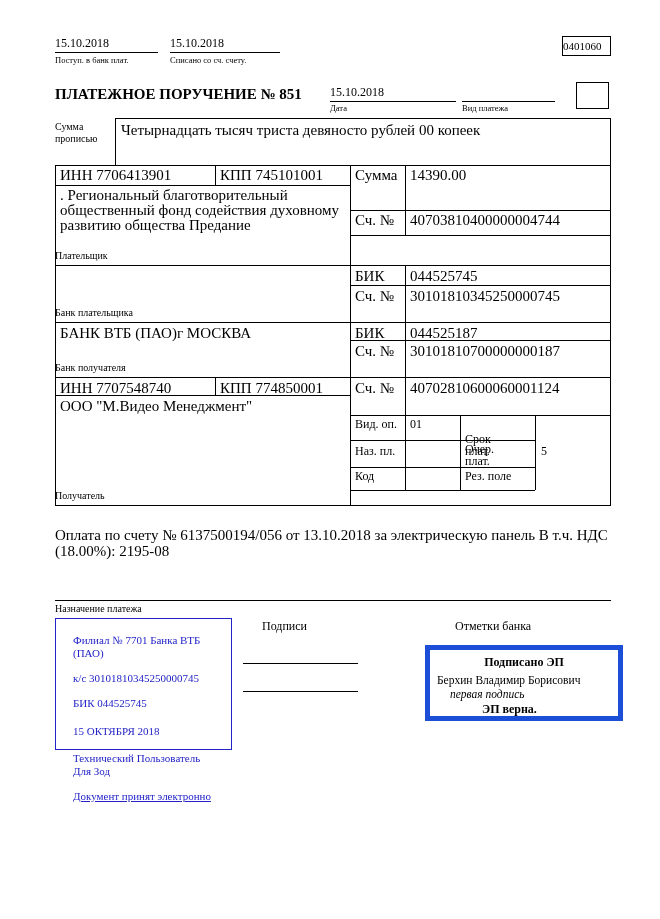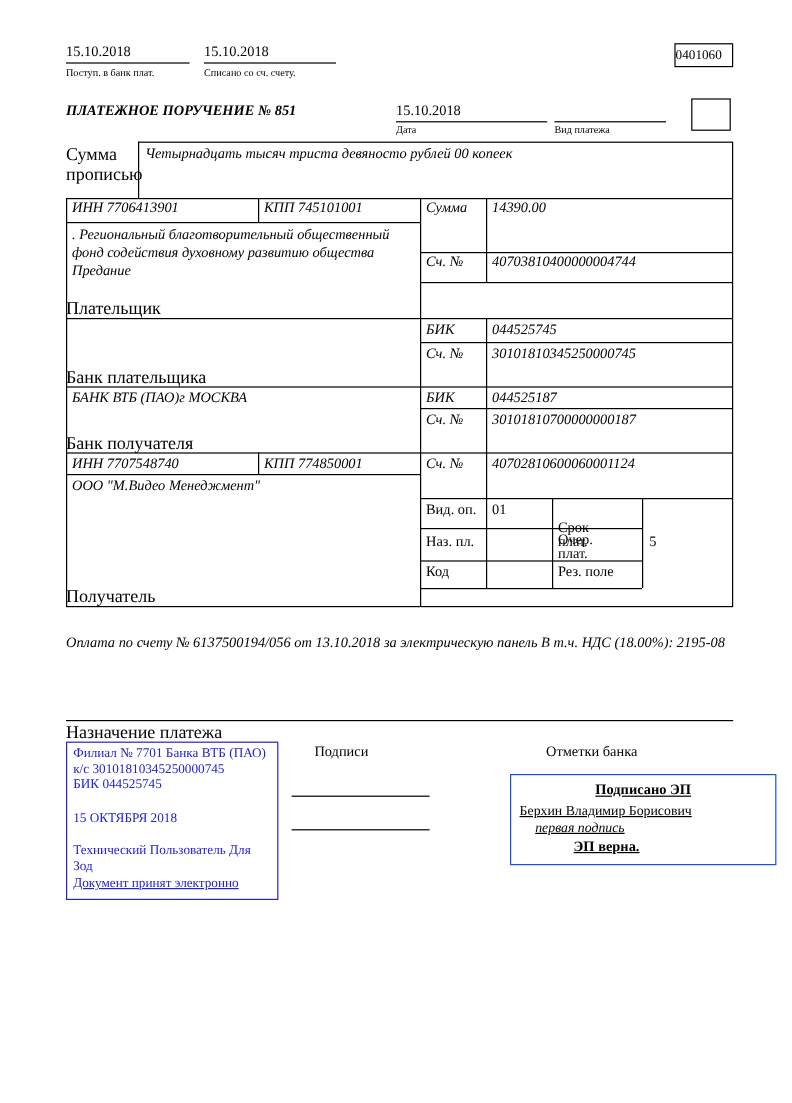--- a/index.html
+++ b/index.html
@@ -3,36 +3,36 @@
 <meta charset="utf-8">
 <style>
   html,body{margin:0;padding:0;background:#e8e8e8;}
   .page{
     position:relative;width:660px;height:919px;background:#ffffff;
     font-family:"Liberation Serif", serif;color:#000;overflow:hidden;
   }
   .t{position:absolute;white-space:nowrap;line-height:1.15;}
   .wrap{white-space:normal;}
   .fs8{font-size:8.5px;}
-  .fs11{font-size:15px;}
+  .fs11{font-size:10px;}
   .fs12{font-size:12px;}
-  .fs13{font-size:12px;font-style:italic;}
+  .fs13{font-size:15px;}
   .b{font-weight:bold;}
   .hl{position:absolute;height:1px;background:#000;}
   .vl{position:absolute;width:1px;background:#000;}
   .box{position:absolute;border:1px solid #000;box-sizing:border-box;}
   .stamp-blue{
     position:absolute;left:55px;top:618px;width:177px;height:132px;
     border:1px solid #2323c8;box-sizing:border-box;color:#2323c8;
     font-size:11px;line-height:13px;padding:3px 5px;
   }
-  .stamp-blue div{margin:0;}
+  .stamp-blue div{margin:12px;}
   .sig-box{
-    position:absolute;left:425px;top:645px;width:222px;height:76px;
-    border:1px solid #1d4ed8;box-sizing:border-box;font-size:11.5px;text-decoration:underline;
+    position:absolute;left:425px;top:645px;width:198px;height:76px;
+    border:5px solid #1d4ed8;box-sizing:border-box;font-size:11.5px;
   }
 </style>
 </head>
 <body>
 
 <div class="page">
 
   <div class="t fs12" style="left:55px;top:37px">15.10.2018</div>
   <div class="hl" style="left:55px;top:52px;width:103px"></div>
   <div class="t fs8" style="left:55px;top:56px">Поступ. в банк плат.</div>

